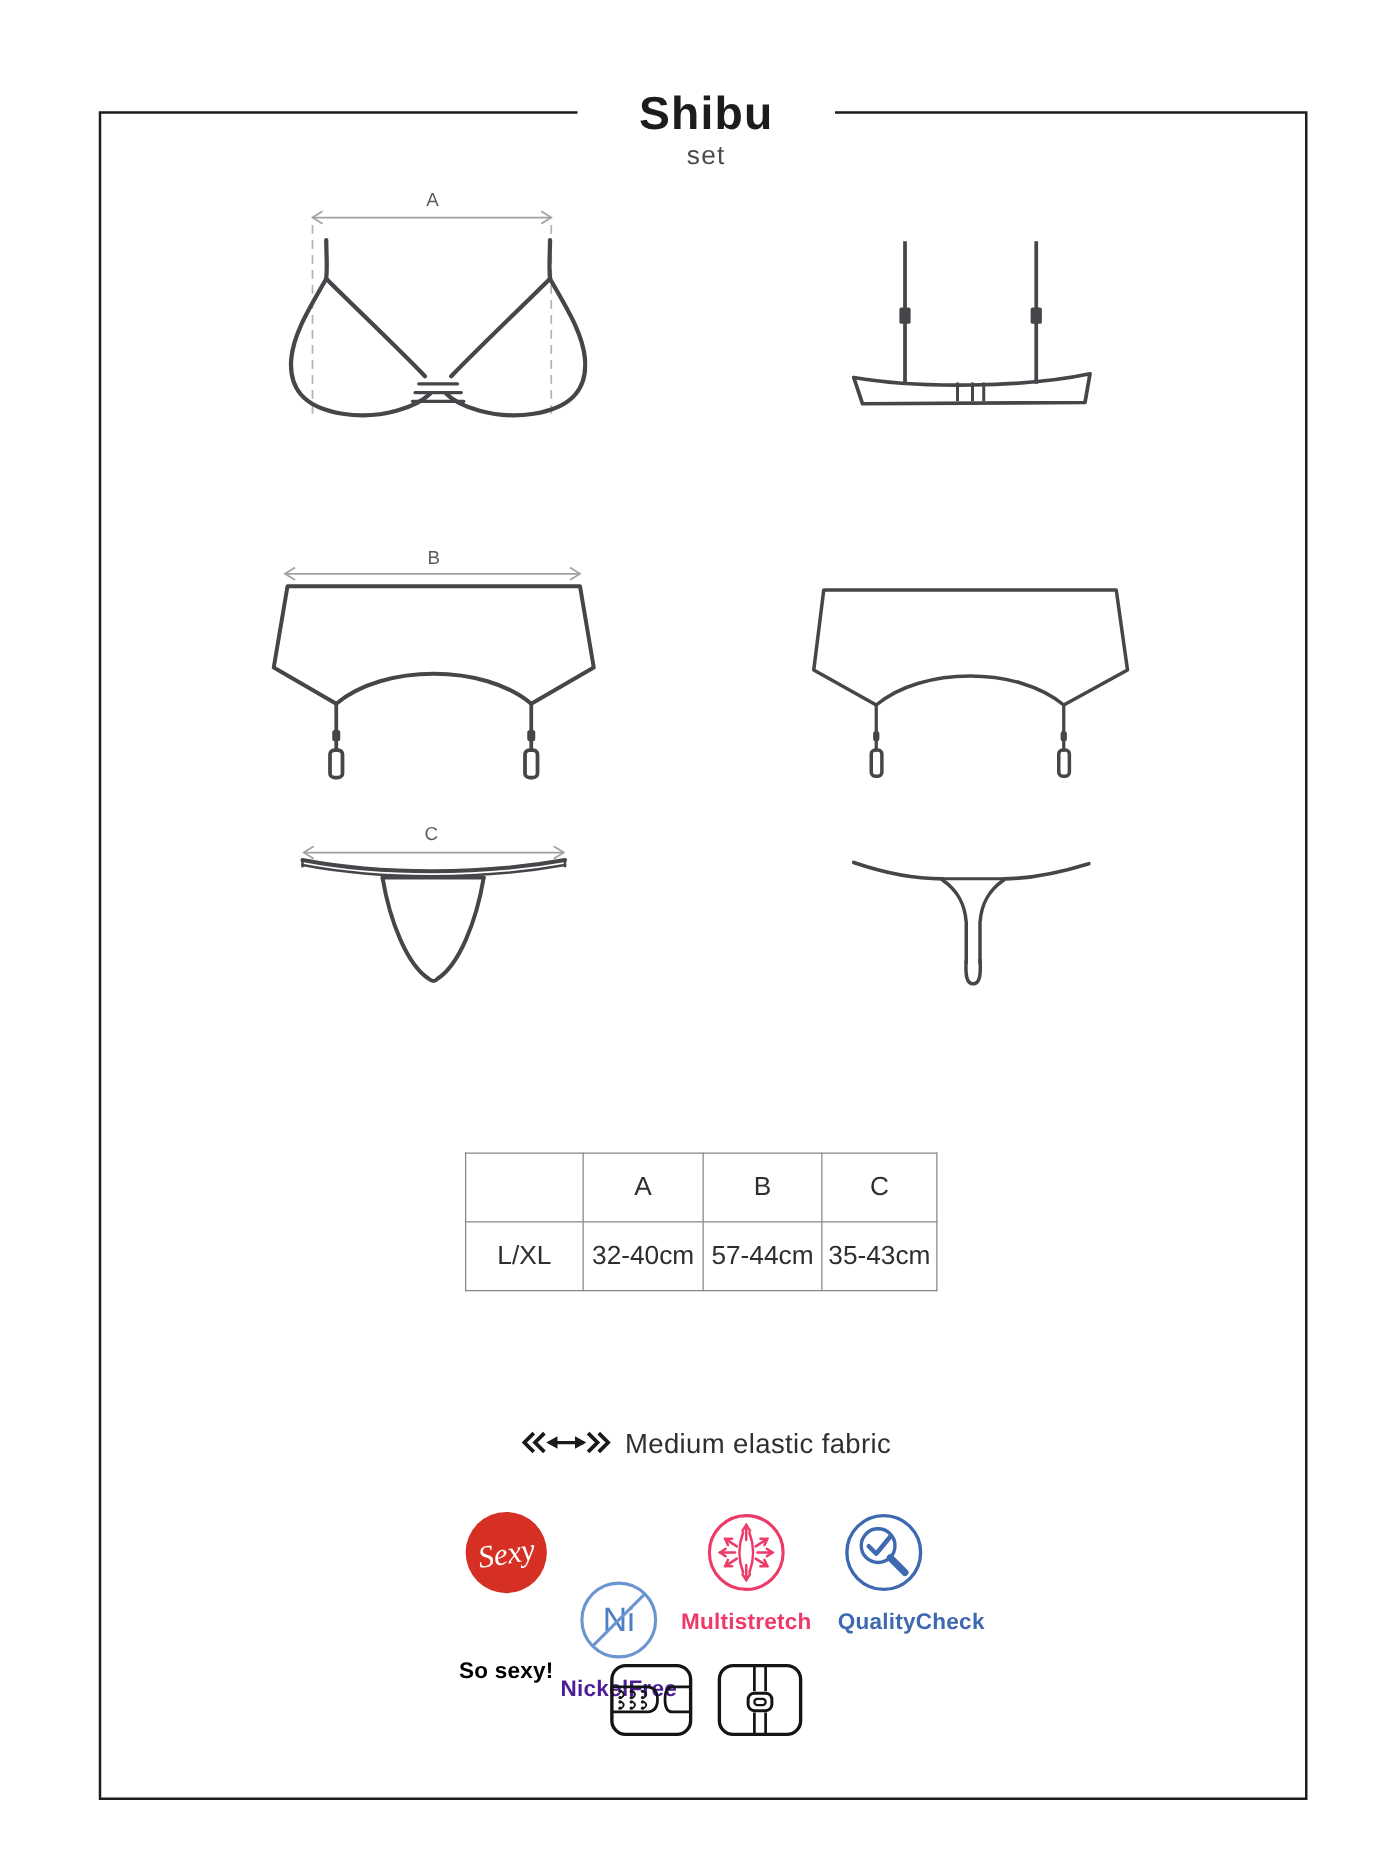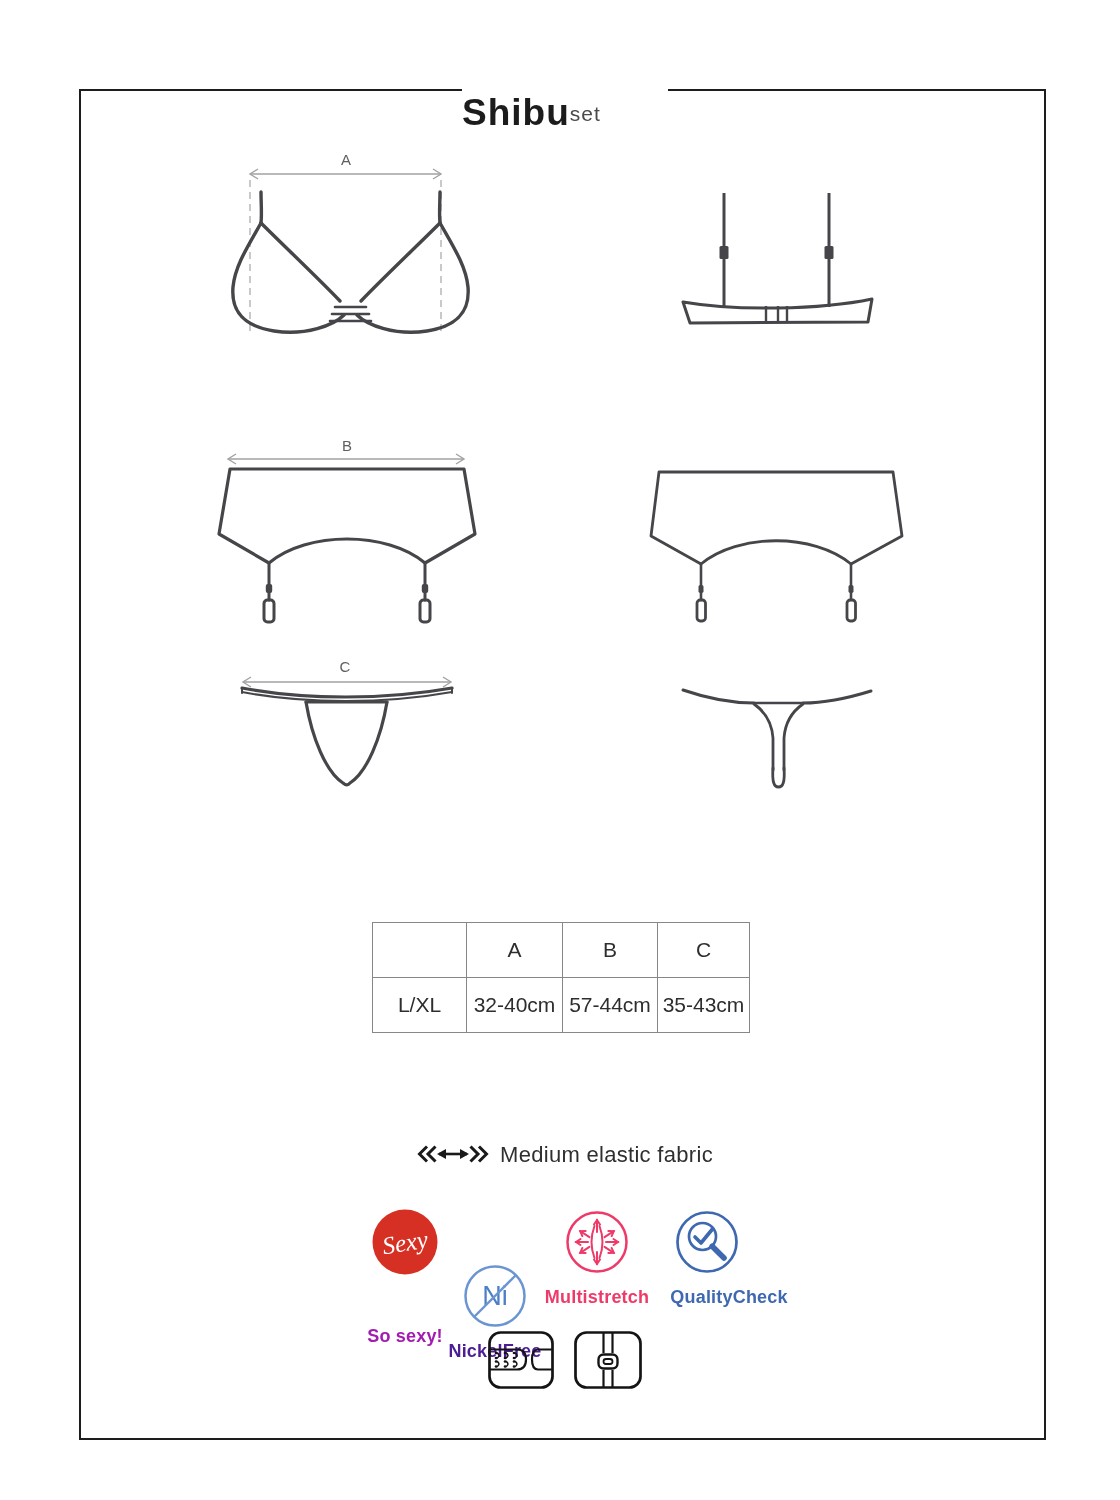--- a/index.html
+++ b/index.html
@@ -9,21 +9,21 @@
   }
   .abs{position:absolute;}
   
   #sheet-border{
     left:79px;top:89px;width:963px;height:1347px;
     border:2px solid #1d1d1d;z-index:1;
   }
   
   #title-box{
     left:462px;top:48px;width:206px;height:104px;background:#ffffff;z-index:3;
-    display:flex;align-items:center;justify-content:flex-start;
+    display:flex;flex-direction:column;align-items:center;justify-content:flex-start;
     padding-top:24px;box-sizing:border-box;
   }
   #product-title{font-size:37px;font-weight:bold;color:#1c1c1c;letter-spacing:1px;line-height:1;}
   #product-subtitle{font-size:21px;color:#4a4a4a;letter-spacing:1px;margin-top:4px;}
   .drawing{z-index:2;}
   svg{display:block;}
   .dim-label{font-size:15px;fill:#5f5f5f;font-family:"Liberation Sans",sans-serif;}
   
   #size-table{
     left:372px;top:922px;z-index:2;border-collapse:collapse;table-layout:fixed;
@@ -35,21 +35,21 @@
   
   #fabric-note{left:416px;top:1142px;z-index:2;display:flex;align-items:flex-start;gap:10px;}
   #fabric-label{font-size:22px;color:#2f2f2f;letter-spacing:0.3px;}
   
   .badge{z-index:2;width:112px;display:flex;flex-direction:column;align-items:center;}
   .badge-label{font-size:18px;font-weight:bold;margin-top:9px;letter-spacing:0.2px;white-space:nowrap;}
   #badge-sexy{left:349px;top:1206px;}
   #badge-nickel{left:439px;top:1260px;}
   #badge-stretch{left:541px;top:1206px;}
   #badge-quality{left:651px;top:1206px;}
-  #badge-sexy .badge-label{color:#a21caf;margin-top:48px;}
+  #badge-sexy .badge-label{color:#000000;margin-top:48px;}
   #badge-nickel .badge-label{color:#4c1d95;}
   #badge-stretch .badge-label{color:#ee3a68;}
   #badge-quality .badge-label{color:#3e68b0;padding-left:44px;}
   
   #feature-icons{left:487px;top:1330px;z-index:2;display:flex;gap:18px;}
 </style>
 </head>
 <body>
 
 <div id="page">

